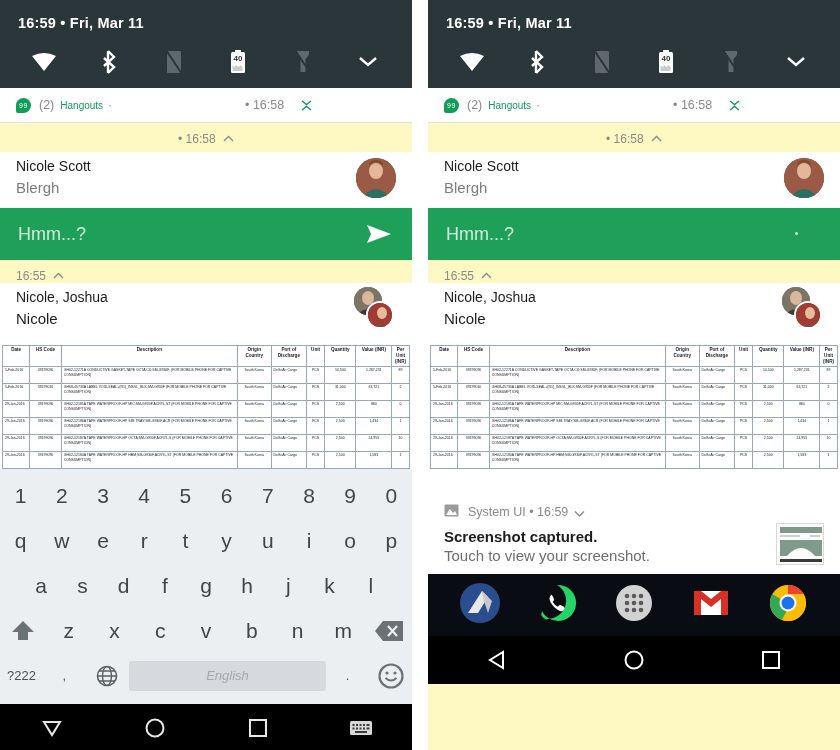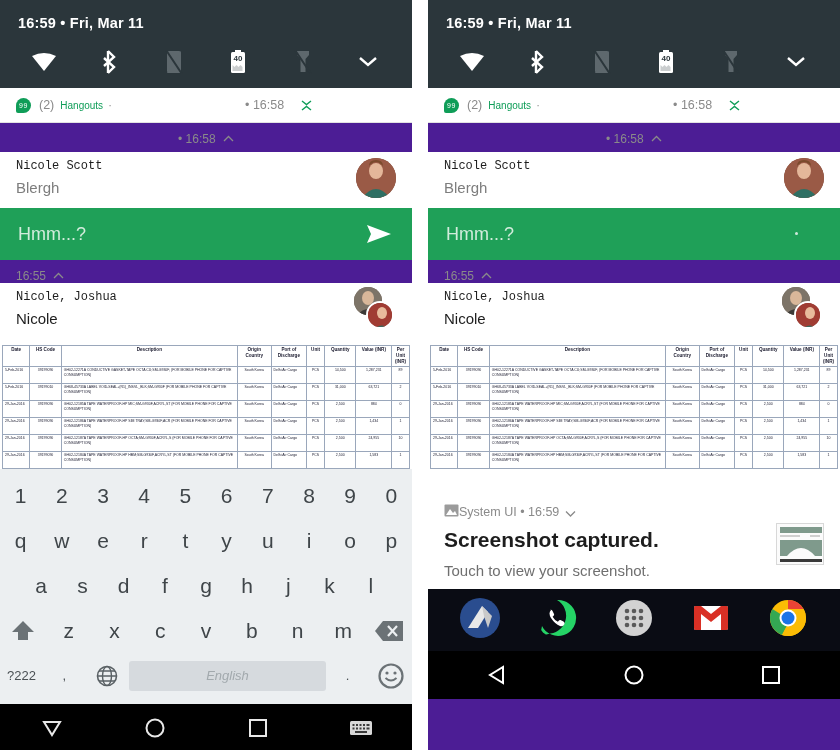--- a/index.html
+++ b/index.html
@@ -6,21 +6,21 @@
   html, body {
     width: 840px; height: 750px;
     background: #ffffff;
     font-family: "Liberation Sans", sans-serif;
     overflow: hidden;
   }
   .stage { position: relative; width: 840px; height: 750px; background:#fff; }
 
   .panel {
     position: absolute; top: 0; width: 412px; height: 750px;
-    background: #4c1d95; overflow: hidden;
+    background: #fef9c3; overflow: hidden;
   }
   .panel.left  { left: 0px; }
   .panel.right { left: 428px; }
 
   
   .qs-header {
     background: #2b363b; color: #ffffff;
     padding: 12px 18px 0 18px; height: 88px;
   }
   .qs-clock { font-size: 14.5px; font-weight: bold; letter-spacing: .2px; color:#fff;
@@ -48,21 +48,21 @@
   .notif-dot-after { color:#9b9b9b; font-size: 12.5px; margin-left:5px; }
   .notif-time-right { position:absolute; left: 245px; color:#8a8a8a; font-size:12.5px; }
   .notif-collapse-x { position:absolute; left: 301px; top:9px; width:11px; height:11px; }
   .hr { height:1px; background:#e2e2e2; margin:0 0 0 0; }
 
   .sub-time-row { text-align:center; color:#8a8a8a; font-size:12px; padding:8px 0 6px 0; }
   .chev { display:inline-block; margin-left:4px; vertical-align:1px; }
 
   
   .msg-row { position: relative; padding: 4px 16px 10px 16px; background:#fff; }
-  .msg-title { font-size: 12px; color: #1d1d1d; line-height: 21px; font-family: Liberation Mono, monospace; }
+  .msg-title { font-size: 14px; color: #1d1d1d; line-height: 21px; }
   .msg-sub   { font-size: 15px; color: #7d7d7d; line-height: 21px; }
   .avatar {
     position: absolute; right: 16px; top: 6px;
     width: 40px; height: 40px; border-radius: 50%;
     background: #7a4b3f; overflow:hidden;
   }
   .avatar-stack { position:absolute; right:16px; top:4px; width:46px; height:46px; }
   .avatar-stack .a1 { position:absolute; left:4px; top:0;  width:28px; height:28px; border-radius:50%; overflow:hidden; background:#6d6257;}
   .avatar-stack .a2 { position:absolute; left:16px; top:14px; width:28px; height:28px; border-radius:50%; overflow:hidden; background:#8d3b36; border:2px solid #fff;}
 
@@ -118,23 +118,23 @@
   .kbd-row .pad { flex: 0.5 1 0; }
   .icon-key { display:flex; align-items:center; justify-content:center; }
 
   
   .navbar { background:#000; height: 48px; display:flex; align-items:center; }
   .navbar .nb { flex:1; display:flex; align-items:center; justify-content:center; }
 
   
   .sysnotif { background:#fff; padding: 12px 16px 10px 16px; position: relative; }
   .sys-head { display:flex; align-items:center; height: 18px; }
-  .sys-app { color:#8a8a8a; font-size: 12.5px; }
-  .sys-title { font-size: 21px; color:#1d1d1d; font-weight: bold; margin-top: 7px; }
-  .sys-body  { font-size: 15px; color:#6f6f6f; margin-top: 10px; }
+  .sys-app { color:#8a8a8a; font-size: 12.5px; margin-left: 9px; }
+  .sys-title { font-size: 15px; color:#1d1d1d; font-weight: bold; margin-top: 7px; }
+  .sys-body  { font-size: 15px; color:#6f6f6f; margin-top: 2px; }
   .sys-thumb { position:absolute; right:16px; top: 32px; width: 48px; height: 42px;
                background:#f3f3f3; border:1px solid #d8d8d8; overflow:hidden; }
 
   
   .dock { background:#0a0c14; height: 62px; display:flex; align-items:center; padding: 0 14px; }
   .dock .slot { flex:1; display:flex; align-items:center; justify-content:center; }
   .dock-icon { width: 40px; height: 40px; border-radius: 50%; }
 </style>
 </head>
 <body>

